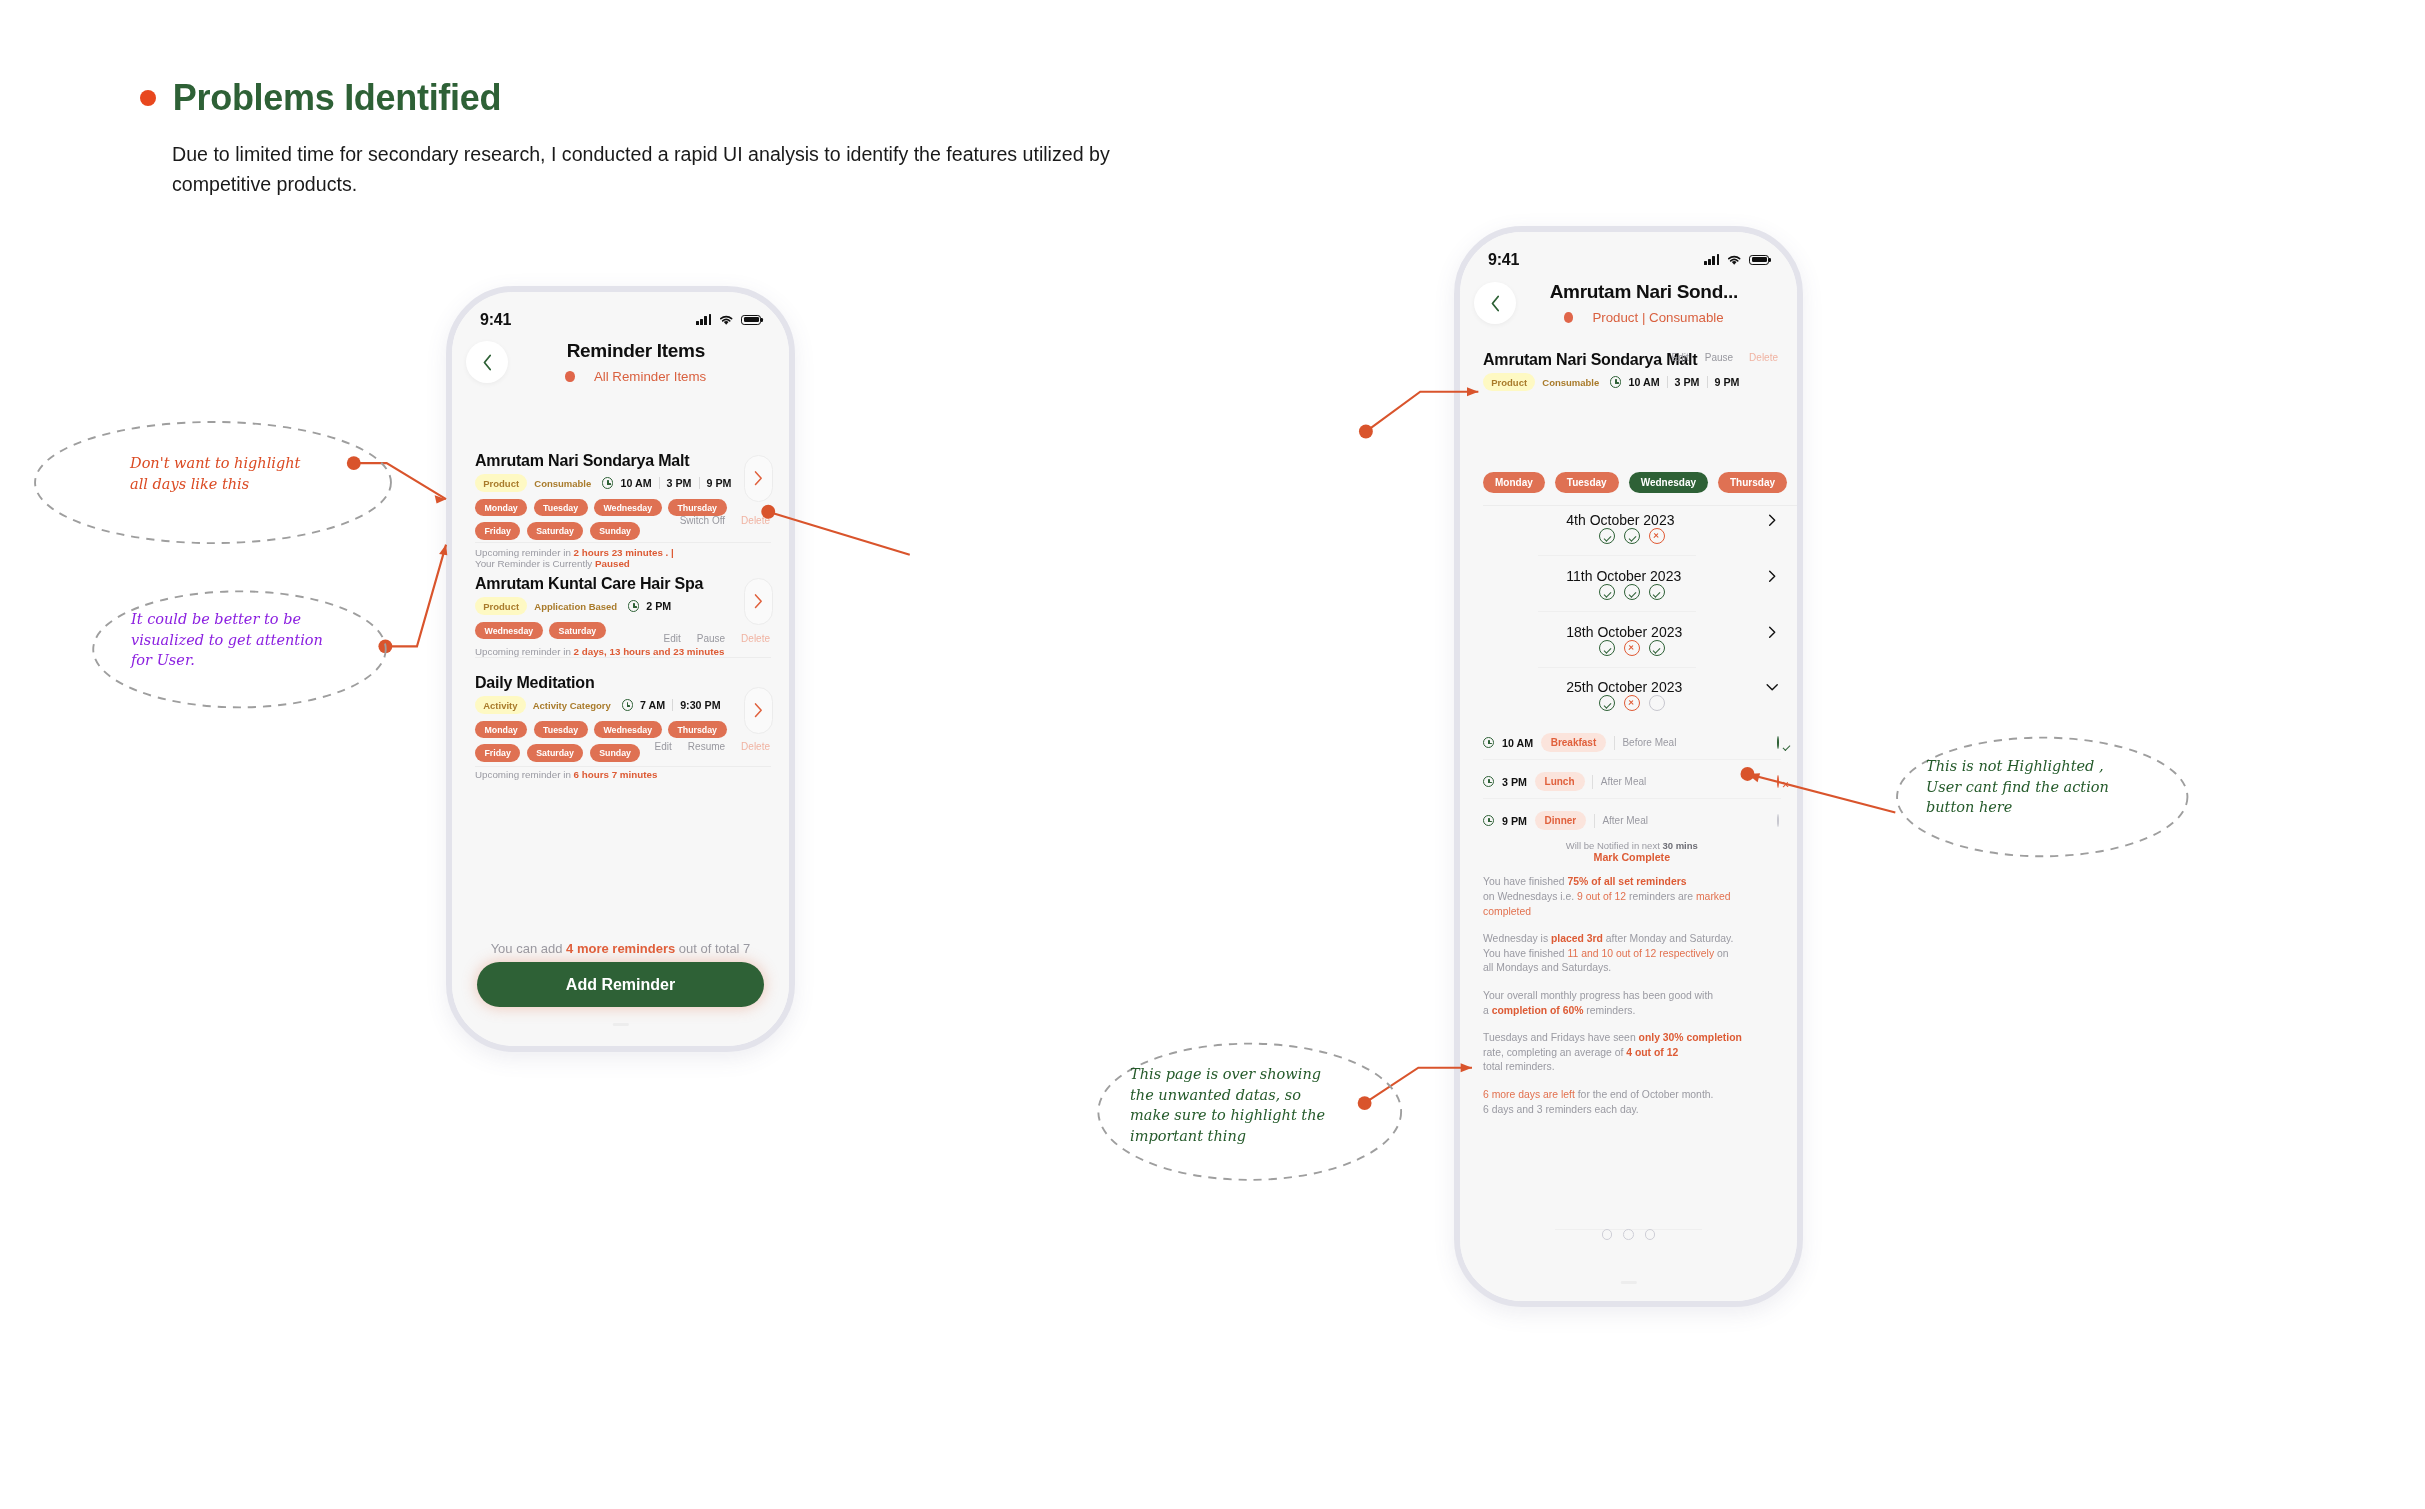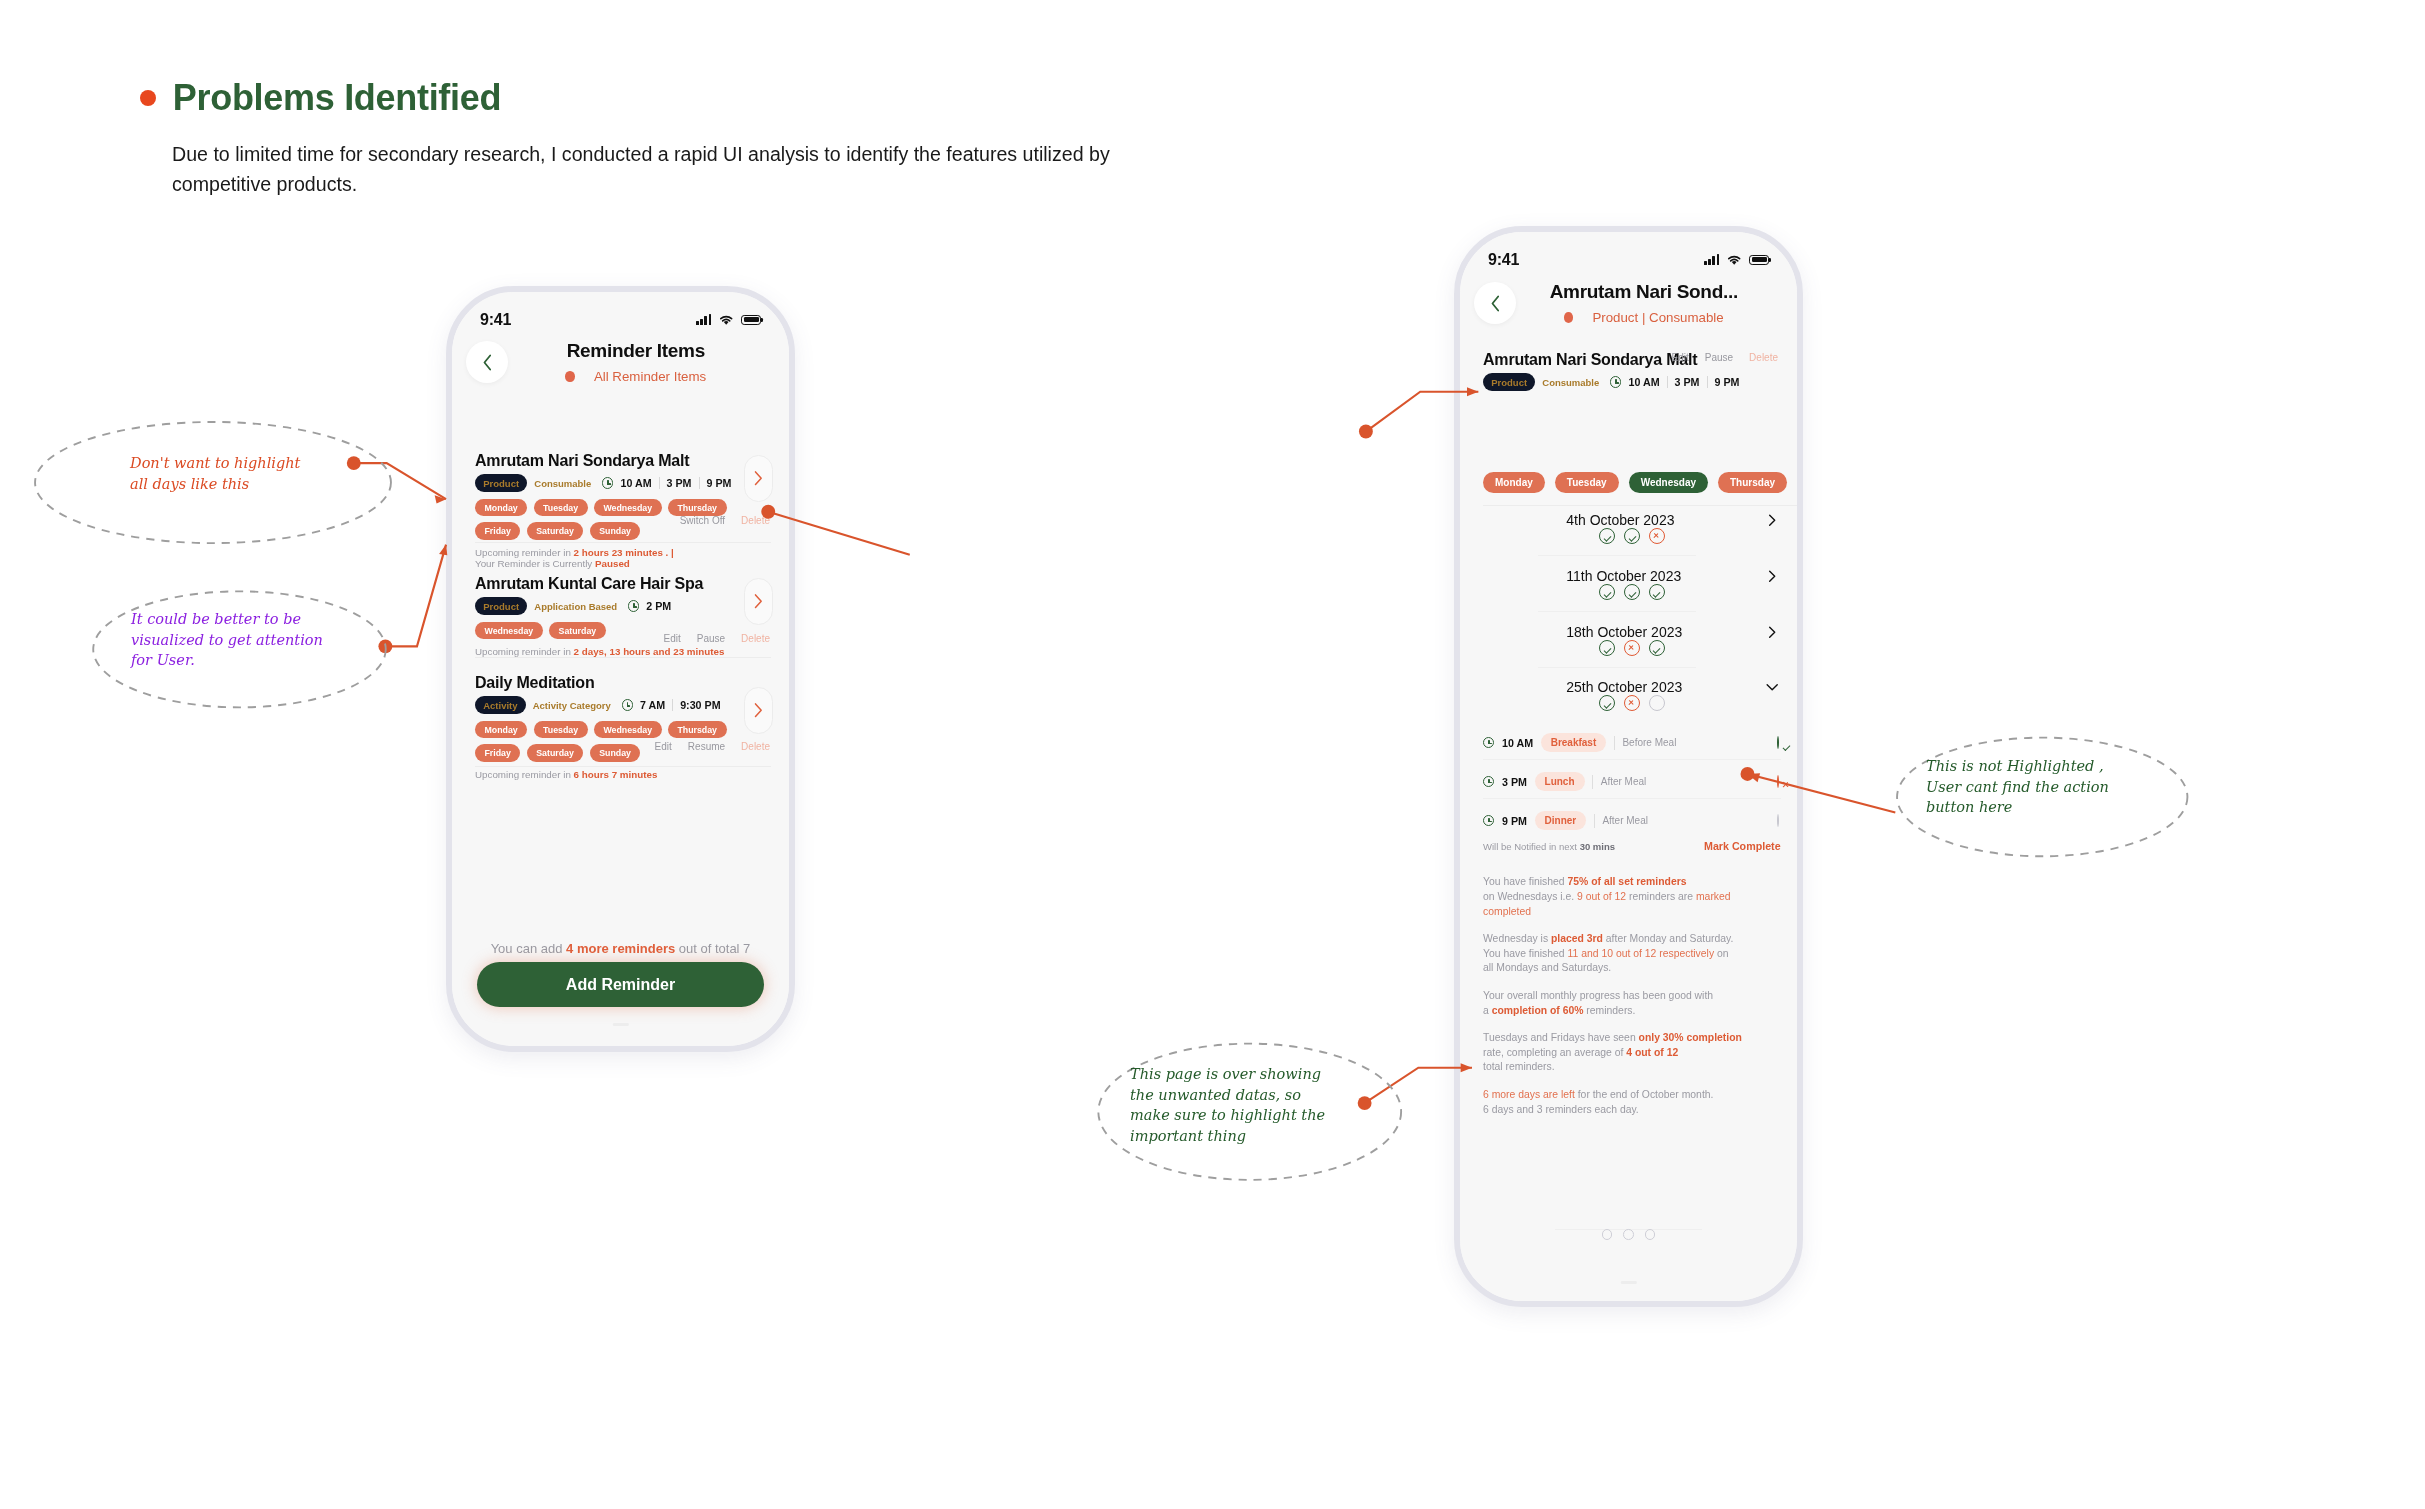--- a/index.html
+++ b/index.html
@@ -50,21 +50,21 @@
   .apphead-txt { flex: 1; text-align: center; margin-left: -11.4px; }
   .apptitle { font-size: 19px; font-weight: 700; color: #0f0f0f; letter-spacing: -0.3px; }
   .appsub { display: flex; align-items: center; justify-content: center; gap: 19px; margin-top: 7px; }
   .appsub-dot { width: 9.5px; height: 10.7px; border-radius: 50%; background: #E0664A; flex: none; }
   .appsub-txt { font-size: 13.3px; color: #D9603F; font-weight: 500; }
 
   
   .card { position: absolute; left: 23px; right: 12.6px; }
   .card-title { font-size: 16px; font-weight: 700; color: #0e0e0e; letter-spacing: -0.2px; }
   .meta { display: flex; align-items: center; gap: 7px; margin-top: 4.4px; }
-  .chip-soft { background: #0f172a; color: #A97B2B; font-size: 9.5px; font-weight: 600;
+  .chip-soft { background: #fef9c3; color: #A97B2B; font-size: 9.5px; font-weight: 600;
                padding: 3.2px 8.2px; border-radius: 12.6px; text-align: center; }
   .meta-cat { font-size: 9.5px; color: #A97B2B; font-weight: 600; }
   .clock { width: 11.4px; height: 11.4px; border: 1.4px solid #2E6136; border-radius: 50%;
            position: relative; flex: none; margin-left: 3.8px; }
   .clock::before{content:"";position:absolute;left:4.4px;top:2.1px;width:1.3px;height:4px;background:#2E6136;border-radius:0.6px}
   .clock::after{content:"";position:absolute;left:4.4px;top:5px;width:3.3px;height:1.3px;background:#2E6136;border-radius:0.6px}
   .time { font-size: 10.7px; color: #121212; font-weight: 600; }
   .vbar { width: 1px; height: 12px; background: #D8D8D8; }
 
   .days { display: flex; flex-wrap: wrap; gap: 5.7px 6.3px; margin-top: 7px; max-width: 253px; }
@@ -112,21 +112,21 @@
   .meal-chip { font-size: 10px; font-weight: 600; color: #E0603C; background: #FBE4DC;
                padding: 3.8px 10px; border-radius: 11.4px; }
   .meal-when { font-size: 10px; color: #9A9AA2; }
   .meal-sep { width: 1px; height: 14px; background: #DEDEDE; }
   .meal-state { position: absolute; right: 1.3px; }
   .mk.lg { width: 17.7px; height: 17.7px; }
   .mk.lg.ok::after{left:4.4px;top:7.6px;width:6.3px;height:3.2px}
   .mk.lg.no::before,.mk.lg.no::after{left:3.9px;top:7.5px;width:7.3px}
 
   .notifyline { position: absolute; left: 23px; right: 16.4px; display: flex;
-                align-items: center; justify-content: space-between; }
+                align-items: center; justify-content: space-between; flex-direction: column; }
   .notify-l { font-size: 9.5px; color: #9A9AA2; }
   .notify-l b { color: #6E6E76; font-weight: 700; }
   .notify-r { font-size: 10.7px; color: #DD5B35; font-weight: 700; }
 
   .stats { position: absolute; left: 23px; right: 16.4px; }
   .stat-p { font-size: 10.4px; line-height: 1.42; color: #9A9AA2; margin-bottom: 12.6px; }
   .stat-p b { color: #DD5B35; font-weight: 700; }
   .stat-p em { color: #E2714F; font-style: normal; }
 
   .dots { position: absolute; left: 0; right: 0; display: flex; justify-content: center; gap: 10.7px; }

